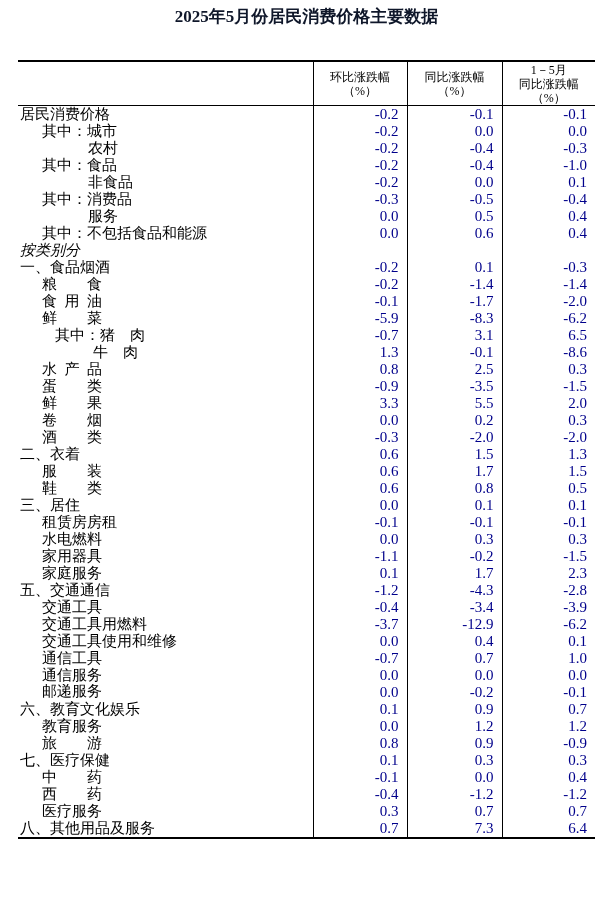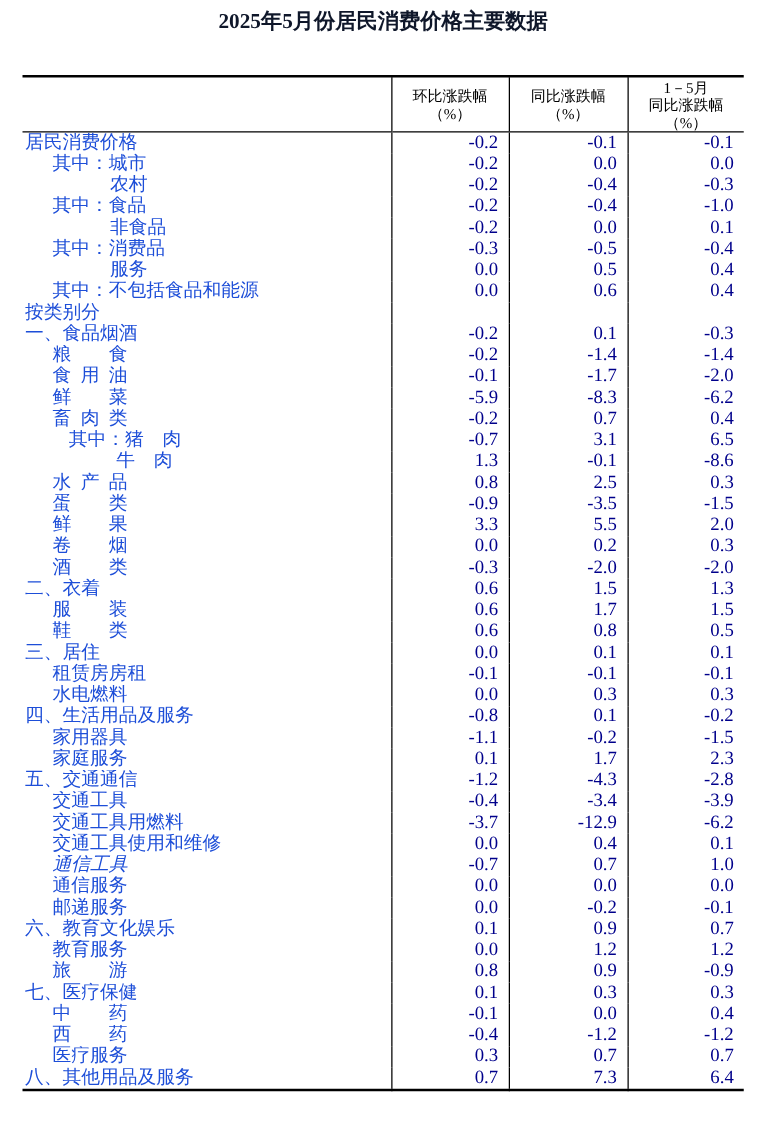--- a/index.html
+++ b/index.html
@@ -52,21 +52,21 @@
   tbody td {
     height: 17px;
     padding: 0;
     font-size: 15px;
     line-height: 17px;
     vertical-align: middle;
   }
   td.row-label {
     white-space: pre;
     overflow: hidden;
-    color: #1d4ed8;
+    color: #000000;
   }
   td.num {
     text-align: right;
     padding-right: 8px;
     color: #00008B;
   }
 </style>
 </head>
 <body>
 
@@ -142,21 +142,21 @@
         <td class="num vline">0.5</td>
         <td class="num vline">0.4</td>
       </tr>
       <tr>
         <td class="row-label" style="padding-left: 24px;">其中：不包括食品和能源</td>
         <td class="num vline">0.0</td>
         <td class="num vline">0.6</td>
         <td class="num vline">0.4</td>
       </tr>
       <tr>
-        <td class="row-label" style="padding-left: 2px;">按类别分</td>
+        <td class="row-label" style="padding-left: 2px; font-style: italic;">按类别分</td>
         <td class="num vline"></td>
         <td class="num vline"></td>
         <td class="num vline"></td>
       </tr>
       <tr>
         <td class="row-label" style="padding-left: 2px;">一、食品烟酒</td>
         <td class="num vline">-0.2</td>
         <td class="num vline">0.1</td>
         <td class="num vline">-0.3</td>
       </tr>
@@ -172,26 +172,20 @@
         <td class="num vline">-1.7</td>
         <td class="num vline">-2.0</td>
       </tr>
       <tr>
         <td class="row-label" style="padding-left: 24px;">鲜　　菜</td>
         <td class="num vline">-5.9</td>
         <td class="num vline">-8.3</td>
         <td class="num vline">-6.2</td>
       </tr>
       <tr>
-        <td class="row-label" style="padding-left: 24px;">畜 肉 类</td>
-        <td class="num vline">-0.2</td>
-        <td class="num vline">0.7</td>
-        <td class="num vline">0.4</td>
-      </tr>
-      <tr>
         <td class="row-label" style="padding-left: 37px;">其中：猪　肉</td>
         <td class="num vline">-0.7</td>
         <td class="num vline">3.1</td>
         <td class="num vline">6.5</td>
       </tr>
       <tr>
         <td class="row-label" style="padding-left: 75px;">牛　肉</td>
         <td class="num vline">1.3</td>
         <td class="num vline">-0.1</td>
         <td class="num vline">-8.6</td>
@@ -256,26 +250,20 @@
         <td class="num vline">-0.1</td>
         <td class="num vline">-0.1</td>
       </tr>
       <tr>
         <td class="row-label" style="padding-left: 24px;">水电燃料</td>
         <td class="num vline">0.0</td>
         <td class="num vline">0.3</td>
         <td class="num vline">0.3</td>
       </tr>
       <tr>
-        <td class="row-label" style="padding-left: 2px;">四、生活用品及服务</td>
-        <td class="num vline">-0.8</td>
-        <td class="num vline">0.1</td>
-        <td class="num vline">-0.2</td>
-      </tr>
-      <tr>
         <td class="row-label" style="padding-left: 24px;">家用器具</td>
         <td class="num vline">-1.1</td>
         <td class="num vline">-0.2</td>
         <td class="num vline">-1.5</td>
       </tr>
       <tr>
         <td class="row-label" style="padding-left: 24px;">家庭服务</td>
         <td class="num vline">0.1</td>
         <td class="num vline">1.7</td>
         <td class="num vline">2.3</td>
@@ -298,21 +286,21 @@
         <td class="num vline">-12.9</td>
         <td class="num vline">-6.2</td>
       </tr>
       <tr>
         <td class="row-label" style="padding-left: 24px;">交通工具使用和维修</td>
         <td class="num vline">0.0</td>
         <td class="num vline">0.4</td>
         <td class="num vline">0.1</td>
       </tr>
       <tr>
-        <td class="row-label" style="padding-left: 24px; font-style: italic;">通信工具</td>
+        <td class="row-label" style="padding-left: 24px;">通信工具</td>
         <td class="num vline">-0.7</td>
         <td class="num vline">0.7</td>
         <td class="num vline">1.0</td>
       </tr>
       <tr>
         <td class="row-label" style="padding-left: 24px;">通信服务</td>
         <td class="num vline">0.0</td>
         <td class="num vline">0.0</td>
         <td class="num vline">0.0</td>
       </tr>

